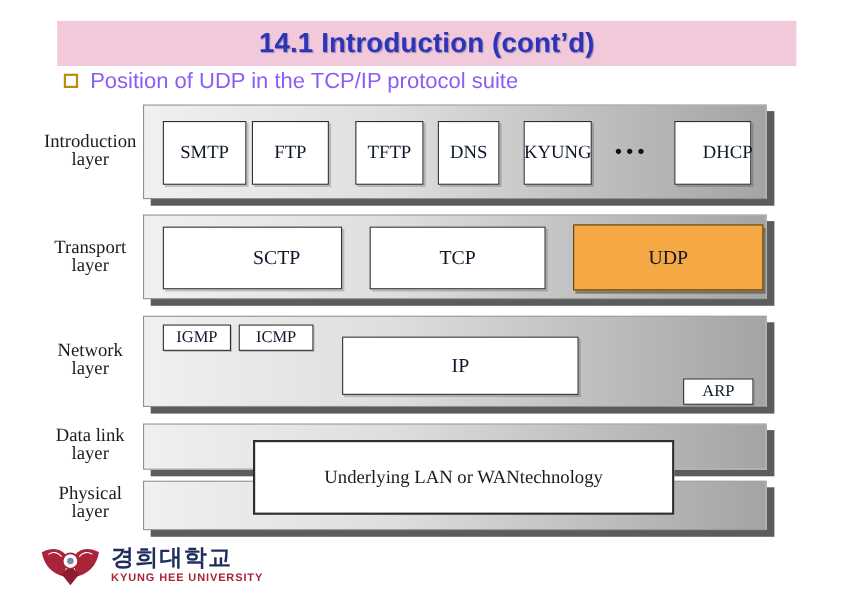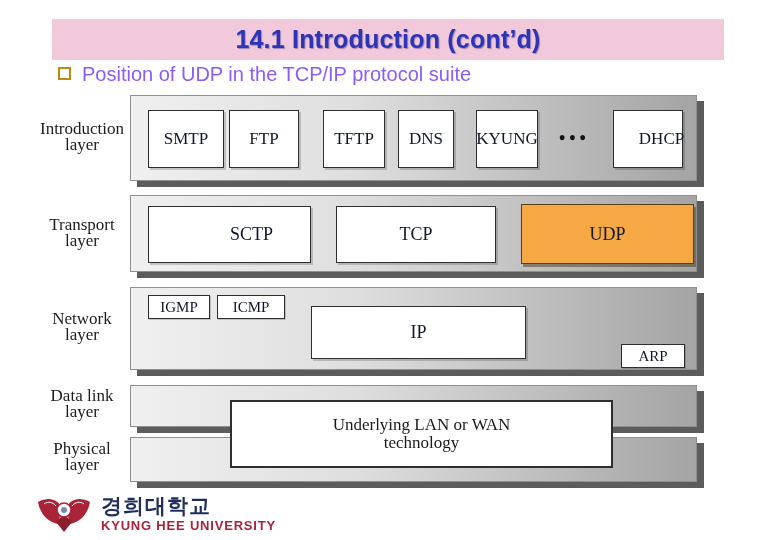--- a/index.html
+++ b/index.html
@@ -62,35 +62,35 @@
     background:#F5A843; border:1px solid #55400f; font-size:18px;
     box-shadow:2px 3px 0 rgba(60,45,10,0.45);
   }
   .dots {
     position:absolute; color:#111; font-size:18px; font-weight:bold;
     letter-spacing:4px;
   }
   .lanwan {
     position:absolute; left:230px; top:400px; width:383px; height:68px;
     background:#ffffff; border:2px solid #2e2e2e; z-index:5;
-    display:flex; flex-direction:column; align-items:center; justify-content:center;
+    display:flex; flex-direction:row; align-items:center; justify-content:center;
     color:#1a1a1a; font-size:17px; line-height:18px;
     font-family:"Liberation Serif", serif;
   }
 
   
   .logo { position:absolute; left:36px; top:494px; display:flex; align-items:center; }
   .logo .emblem { width:56px; height:40px; margin-right:9px; }
   .logo-txt { display:flex; flex-direction:column; justify-content:center; }
   .logo-kr {
     color:#1F2C5C; font-size:21px; font-weight:bold; line-height:21px;
     letter-spacing:1px; font-family:"Liberation Sans", sans-serif;
   }
   .logo-en {
-    color:#A92339; font-size:13px; font-weight:bold; letter-spacing:0.8px;
+    color:#A92339; font-size:10px; font-weight:bold; letter-spacing:0.8px;
     margin-top:2px; font-family:"Liberation Sans", sans-serif;
   }
 </style>
 </head>
 <body>
 
 <div class="slide">
 
   <div class="title-bar">
     <span class="title-text">14.1 Introduction (cont’d)</span>

